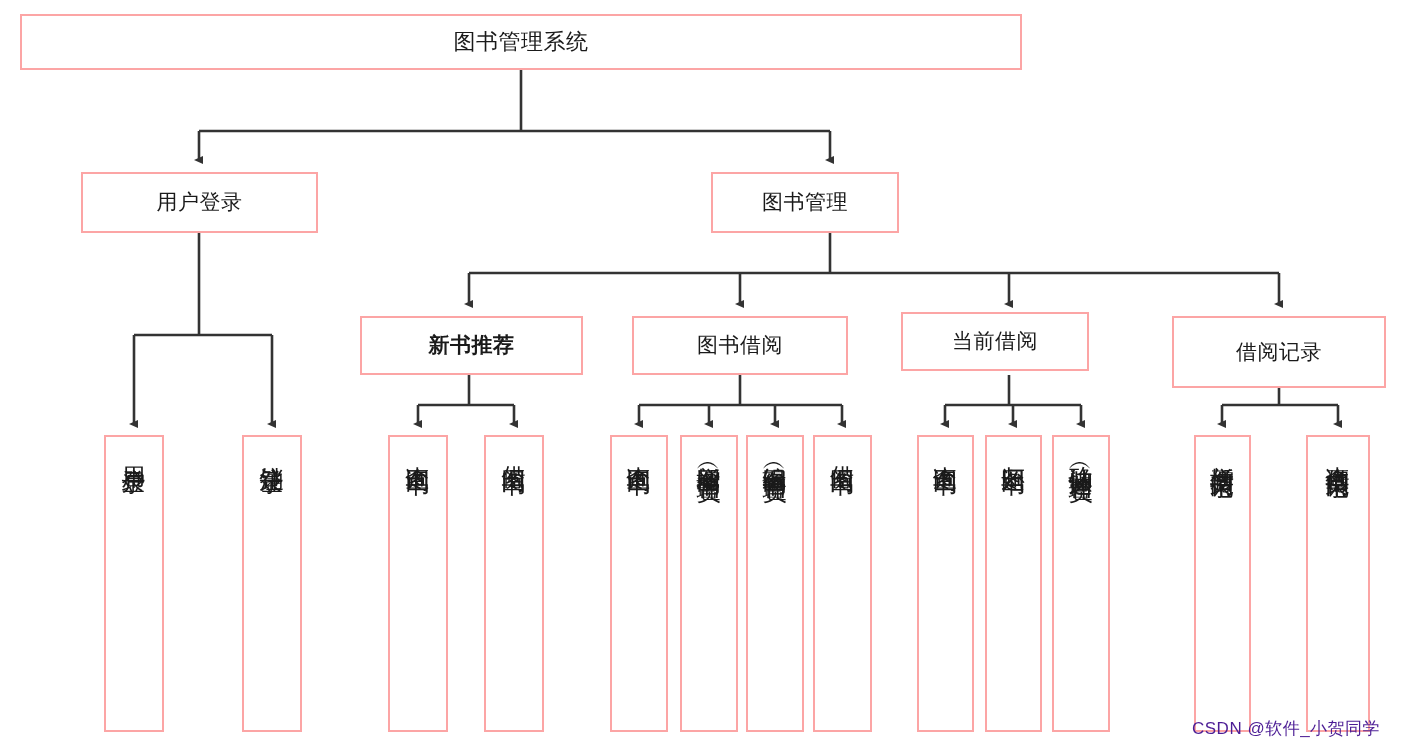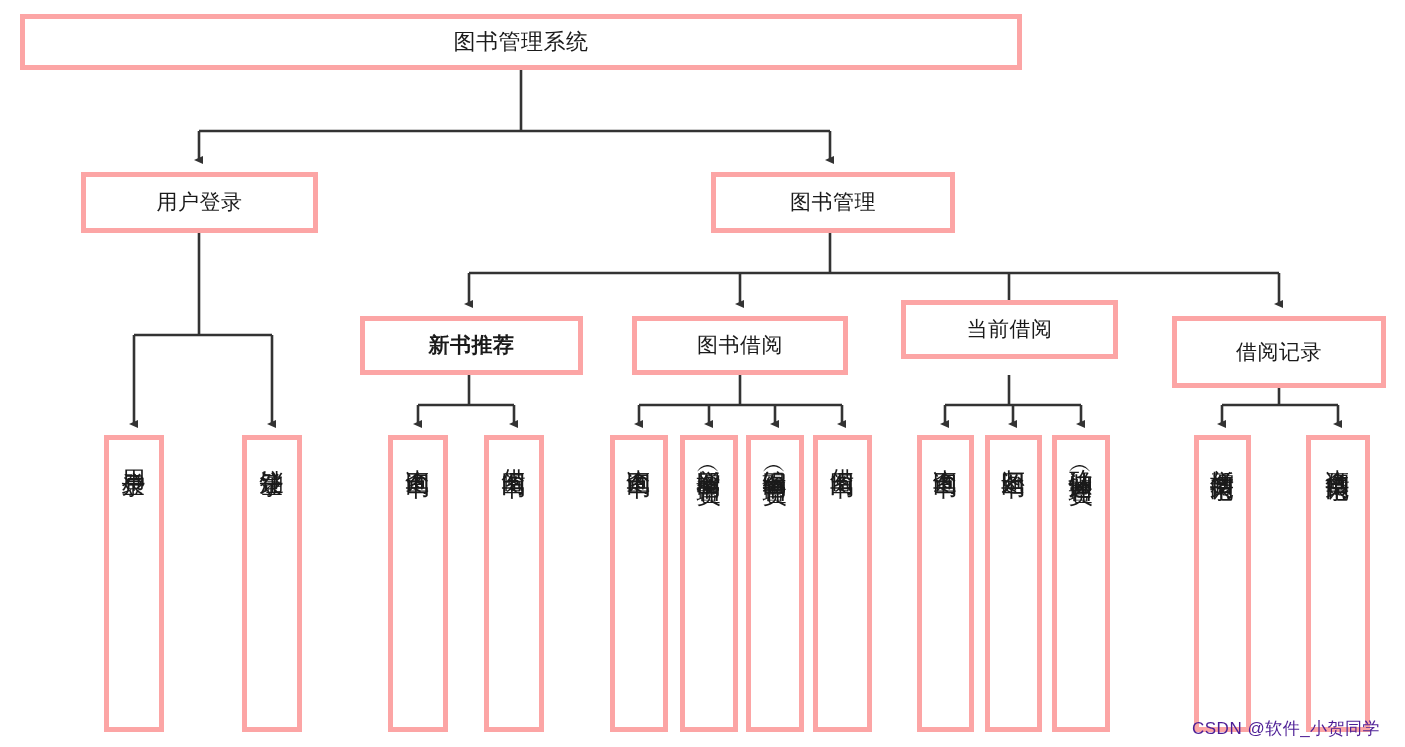--- a/index.html
+++ b/index.html
@@ -21,21 +21,21 @@
     position: absolute;
     left: 0;
     top: 0;
     width: 1405px;
     height: 747px;
     pointer-events: none;
   }
   .node {
     position: absolute;
     box-sizing: border-box;
-    border: 5px solid #fca5a5;
+    border: 2px solid #fca5a5;
     background: #ffffff;
     display: flex;
     align-items: center;
     justify-content: center;
     text-align: center;
     color: #1a1a1a;
   }
   .node .label {
     display: block;
     line-height: 1.18;
@@ -121,31 +121,31 @@
     </g>
   </svg>
 
   <div class="node root horizontal" style="left:20px; top:14px; width:1002px; height:56px;">
     <span class="label">图书管理系统</span>
   </div>
 
   <div class="node horizontal" style="left:81px; top:172px; width:237px; height:61px;">
     <span class="label">用户登录</span>
   </div>
-  <div class="node horizontal" style="left:711px; top:172px; width:244px; height:61px;">
+  <div class="node horizontal" style="left:711px; top:172px; width:188px; height:61px;">
     <span class="label">图书管理</span>
   </div>
 
   <div class="node horizontal" style="left:360px; top:316px; width:223px; height:59px;font-weight:bold;">
     <span class="label">新书推荐</span>
   </div>
   <div class="node horizontal" style="left:632px; top:316px; width:216px; height:59px;">
     <span class="label">图书借阅</span>
   </div>
-  <div class="node horizontal" style="left:901px; top:300px; width:217px; height:59px;">
+  <div class="node horizontal" style="left:901px; top:312px; width:188px; height:59px;">
     <span class="label">当前借阅</span>
   </div>
   <div class="node horizontal" style="left:1172px; top:316px; width:214px; height:72px;">
     <span class="label">借阅记录</span>
   </div>
 
   <div class="node vertical" style="left:104px; top:435px; width:60px; height:297px;">
     <span class="label">用户登录</span>
   </div>
   <div class="node vertical" style="left:242px; top:435px; width:60px; height:297px;">

